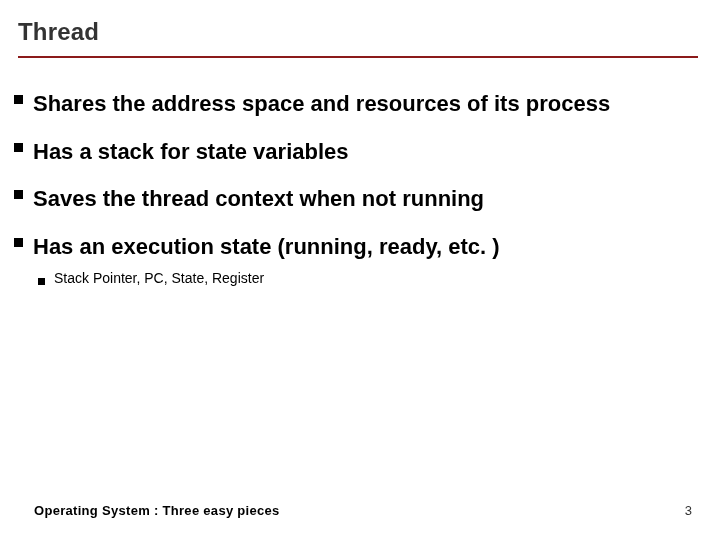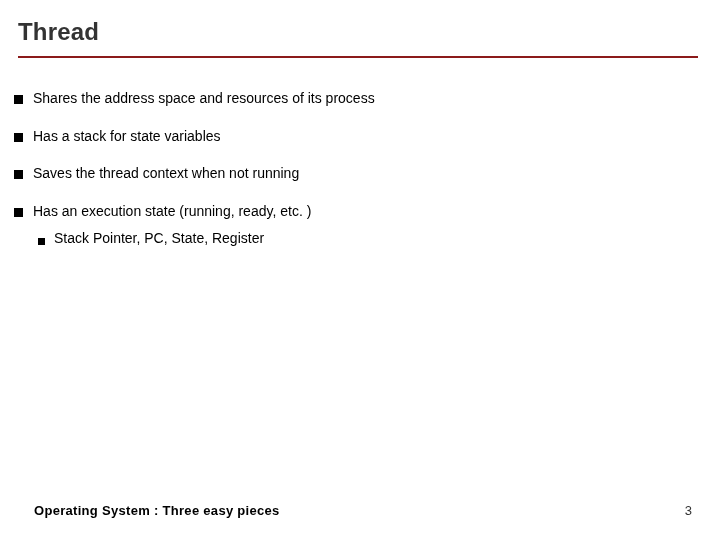--- a/index.html
+++ b/index.html
@@ -37,22 +37,22 @@
     }
     .bullet-icon {
       width: 9px;
       height: 9px;
       background: #000;
       flex-shrink: 0;
       margin-top: 5px;
       margin-right: 10px;
     }
     .bullet-text {
-      font-size: 14px;
-      font-weight: normal;
+      font-size: 22px;
+      font-weight: bold;
       color: #000;
       line-height: 1.25;
     }
     .sub-list {
       padding-left: 24px;
       margin-top: -10px;
     }
     .sub-bullet-item {
       display: flex;
       align-items: center;

